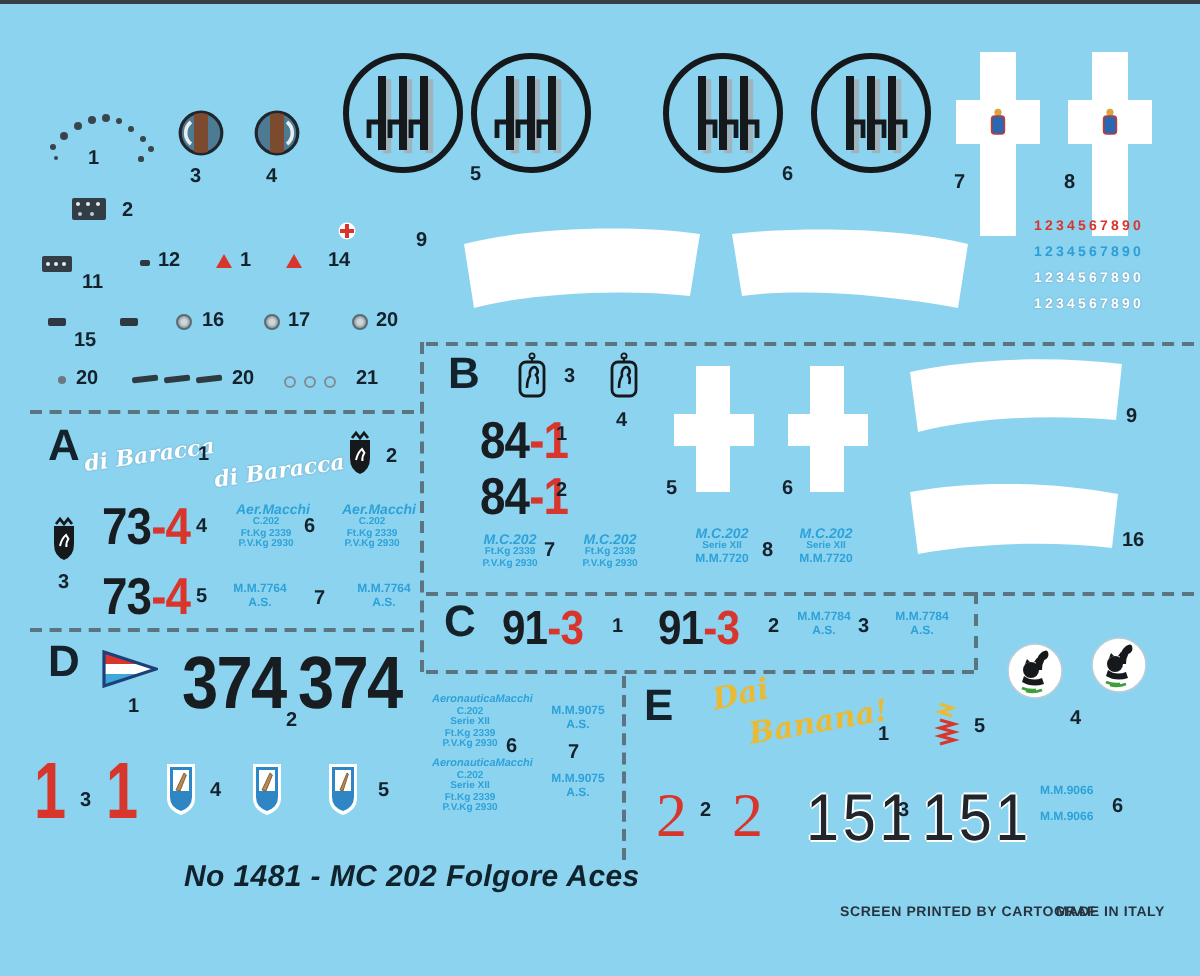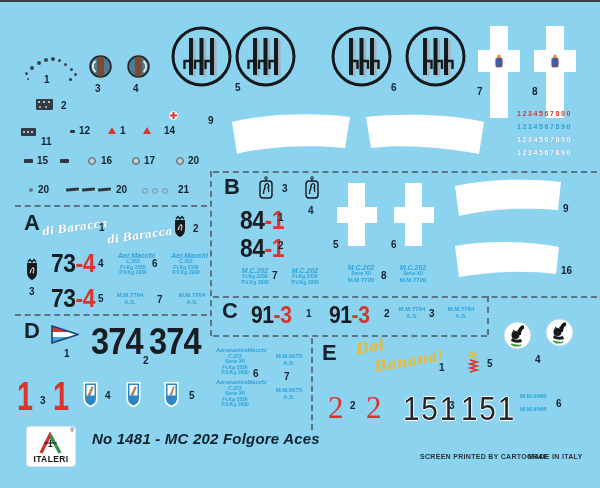--- a/index.html
+++ b/index.html
@@ -200,21 +200,21 @@
   <span class="lbl" style="left:120px;top:125px;">1</span>
   <div class="tri" style="left:143px;top:127px;"></div>
   <svg class="abs" style="left:169px;top:111px;" width="9" height="9" viewBox="0 0 9 9">
     <circle cx="4.5" cy="4.5" r="4.2" fill="#fff"></circle>
     <rect x="3.5" y="1" width="2" height="7" fill="#d8362c"></rect>
       <rect x="1" y="3.5" width="7" height="2" fill="#d8362c"></rect>
   </svg>
   <span class="lbl" style="left:164px;top:125px;">14</span>
 
   <div class="dashmark" style="left:24px;top:159px;width:9px;height:3.5px;"></div>
-  <span class="lbl" style="left:37px;top:155px;">15</span>
+  <span class="lbl" style="left:37px;top:165px;">15</span>
   <div class="dashmark" style="left:60px;top:159px;width:9px;height:3.5px;"></div>
   <div class="wheel" style="left:88px;top:157px;"></div>
   <span class="lbl" style="left:101px;top:155px;">16</span>
   <div class="wheel" style="left:132px;top:157px;"></div>
   <span class="lbl" style="left:144px;top:155px;">17</span>
   <div class="wheel" style="left:176px;top:157px;"></div>
   <span class="lbl" style="left:188px;top:155px;">20</span>
 
   <div class="dot" style="left:29px;top:188px;width:4px;height:4px;background:#6a7880;"></div>
   <span class="lbl" style="left:38px;top:184px;">20</span>
@@ -446,25 +446,16 @@
   <span class="red2" style="left:328px;top:390px;">2</span>
   <span class="lbl" style="left:350px;top:400px;">2</span>
   <span class="red2" style="left:366px;top:390px;">2</span>
   <span class="n151" style="left:403px;top:390px;">151</span>
   <span class="lbl" style="left:449px;top:400px;">3</span>
   <span class="n151" style="left:461px;top:390px;">151</span>
   <div class="mmblock" style="left:520px;top:393px;">M.M.9066</div>
   <span class="lbl" style="left:556px;top:398px;">6</span>
   <div class="mmblock" style="left:520px;top:406px;">M.M.9066</div>
 
-  <div id="logo">
-    <svg class="abs" style="left:6px;top:3px;" width="36" height="25" viewBox="0 0 36 25">
-      <path d="M8,23 L17,5 L21,12" stroke="#cf2e26" stroke-width="3.2" fill="none"></path>
-      <path d="M17,5 L27,23" stroke="#2f8f46" stroke-width="3.2" fill="none"></path>
-      <path d="M11,13 h13 M17.5,10 v7 M15.5,16.5 h4" stroke="#15191c" stroke-width="1.2" fill="none"></path>
-    </svg>
-    <span class="reg">®</span>
-    <span class="brand">ITALERI</span>
-  </div>
   <span class="footer-kit" style="left:92px;top:430px;font-style:italic;">No 1481 - MC 202 Folgore Aces</span>
   <span class="footer-small" style="left:420px;top:453px;">SCREEN PRINTED BY CARTOGRAF</span>
   <span class="footer-small" style="left:528px;top:453px;">MADE IN ITALY</span>
 </div>
 
 </body></html>

